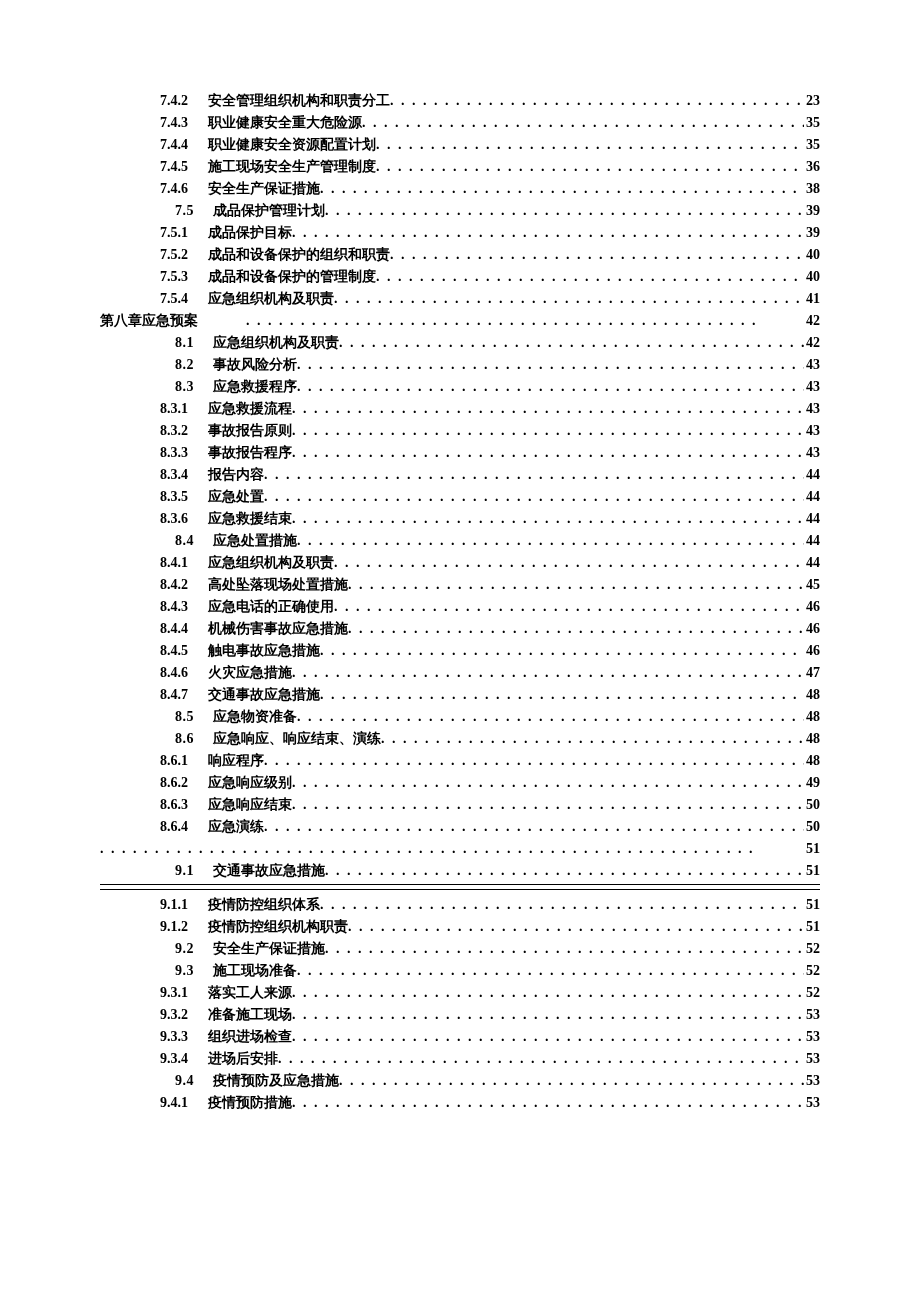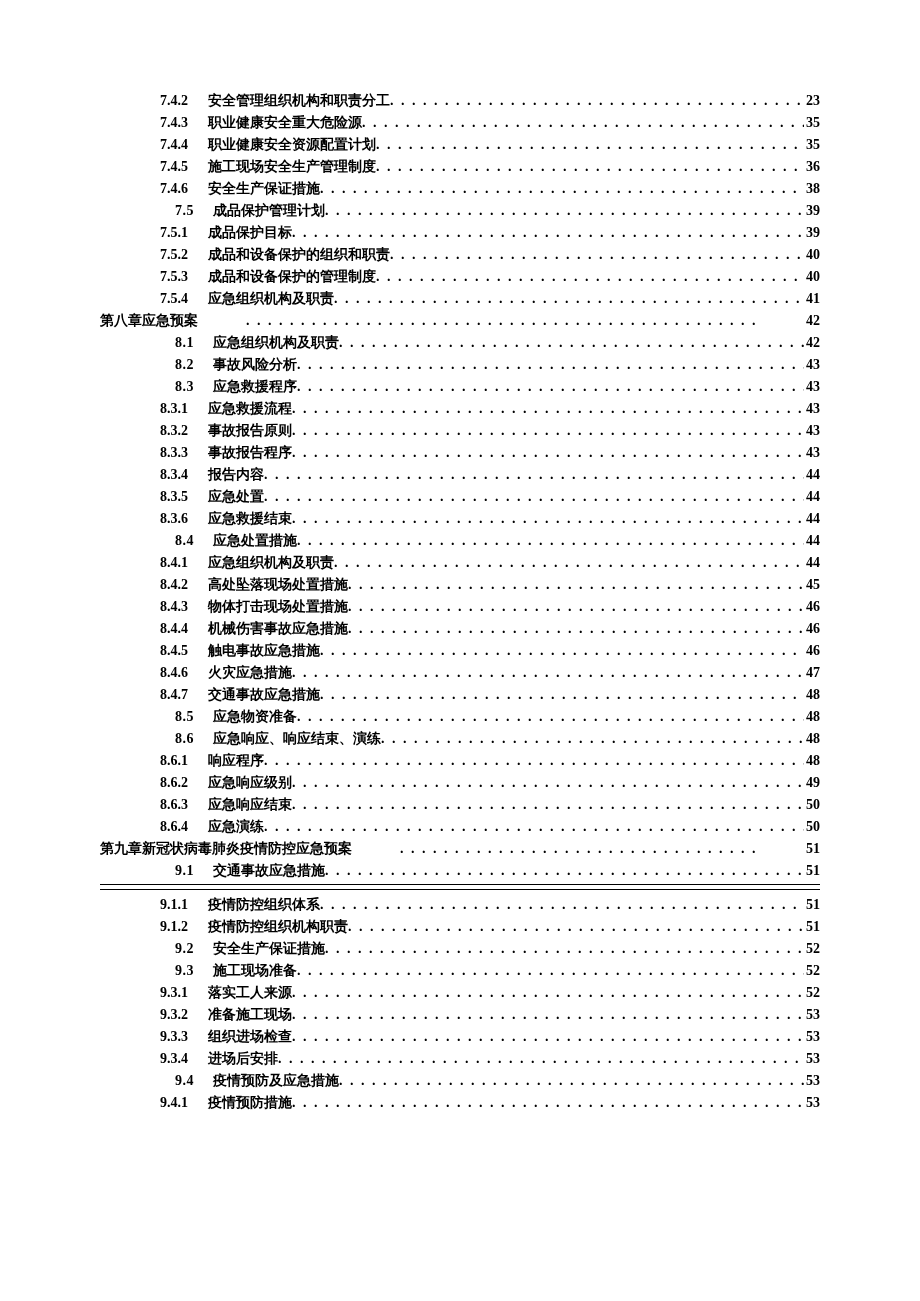--- a/index.html
+++ b/index.html
@@ -198,21 +198,21 @@
         <span class="pg">44</span>
       </div>
       <div class="toc-line indent-2">
         <span class="subnum">8.4.2</span>
         <span class="title">高处坠落现场处置措施</span>
         <span class="dots">. . . . . . . . . . . . . . . . . . . . . . . . . . . . . . . . . . . . . . . . . . . . . . . . . . . . . . . . . . . . . . . . . . . . . . . . . . . . . . . . . . . . . . . . . . . . . . . . . . . . . . . . . . . . . . . . . . . . . . . . . . . . . . . . . . . . . . . . . . . . . . . . . . . . . . . . . . . . . . . . . . . . . . . . . . . . . . . . . . . . . . . . . . . . . . . . . . . . . . . . </span>
         <span class="pg">45</span>
       </div>
       <div class="toc-line indent-2">
         <span class="subnum">8.4.3</span>
-        <span class="title">物体打击现场处置措施</span>
+        <span class="title">应急电话的正确使用</span>
         <span class="dots">. . . . . . . . . . . . . . . . . . . . . . . . . . . . . . . . . . . . . . . . . . . . . . . . . . . . . . . . . . . . . . . . . . . . . . . . . . . . . . . . . . . . . . . . . . . . . . . . . . . . . . . . . . . . . . . . . . . . . . . . . . . . . . . . . . . . . . . . . . . . . . . . . . . . . . . . . . . . . . . . . . . . . . . . . . . . . . . . . . . . . . . . . . . . . . . . . . . . . . . . </span>
         <span class="pg">46</span>
       </div>
       <div class="toc-line indent-2">
         <span class="subnum">8.4.4</span>
         <span class="title">机械伤害事故应急措施</span>
         <span class="dots">. . . . . . . . . . . . . . . . . . . . . . . . . . . . . . . . . . . . . . . . . . . . . . . . . . . . . . . . . . . . . . . . . . . . . . . . . . . . . . . . . . . . . . . . . . . . . . . . . . . . . . . . . . . . . . . . . . . . . . . . . . . . . . . . . . . . . . . . . . . . . . . . . . . . . . . . . . . . . . . . . . . . . . . . . . . . . . . . . . . . . . . . . . . . . . . . . . . . . . . . </span>
         <span class="pg">46</span>
       </div>
       <div class="toc-line indent-2">
@@ -263,21 +263,20 @@
         <span class="dots">. . . . . . . . . . . . . . . . . . . . . . . . . . . . . . . . . . . . . . . . . . . . . . . . . . . . . . . . . . . . . . . . . . . . . . . . . . . . . . . . . . . . . . . . . . . . . . . . . . . . . . . . . . . . . . . . . . . . . . . . . . . . . . . . . . . . . . . . . . . . . . . . . . . . . . . . . . . . . . . . . . . . . . . . . . . . . . . . . . . . . . . . . . . . . . . . . . . . . . . . </span>
         <span class="pg">50</span>
       </div>
       <div class="toc-line indent-2">
         <span class="subnum">8.6.4</span>
         <span class="title">应急演练</span>
         <span class="dots">. . . . . . . . . . . . . . . . . . . . . . . . . . . . . . . . . . . . . . . . . . . . . . . . . . . . . . . . . . . . . . . . . . . . . . . . . . . . . . . . . . . . . . . . . . . . . . . . . . . . . . . . . . . . . . . . . . . . . . . . . . . . . . . . . . . . . . . . . . . . . . . . . . . . . . . . . . . . . . . . . . . . . . . . . . . . . . . . . . . . . . . . . . . . . . . . . . . . . . . . </span>
         <span class="pg">50</span>
       </div>
       <div class="toc-line indent-chapter">
-        <span class="title">第九章新冠状病毒肺炎疫情防控应急预案</span>
         <span class="dots">. . . . . . . . . . . . . . . . . . . . . . . . . . . . . . . . . . . . . . . . . . . . . . . . . . . . . . . . . . . . . . . . . . . . . . . . . . . . . . . . . . . . . . . . . . . . . . . . . . . . . . . . . . . . . . . . . . . . . . . . . . . . . . . . . . . . . . . . . . . . . . . . . . . . . . . . . . . . . . . . . . . . . . . . . . . . . . . . . . . . . . . . . . . . . . . . . . . . . . . . </span>
         <span class="pg">51</span>
       </div>
       <div class="toc-line indent-1">
         <span class="num">9.1</span>
         <span class="title">交通事故应急措施</span>
         <span class="dots">. . . . . . . . . . . . . . . . . . . . . . . . . . . . . . . . . . . . . . . . . . . . . . . . . . . . . . . . . . . . . . . . . . . . . . . . . . . . . . . . . . . . . . . . . . . . . . . . . . . . . . . . . . . . . . . . . . . . . . . . . . . . . . . . . . . . . . . . . . . . . . . . . . . . . . . . . . . . . . . . . . . . . . . . . . . . . . . . . . . . . . . . . . . . . . . . . . . . . . . . </span>
         <span class="pg">51</span>
       </div>
       <div class="underline-block"></div>

